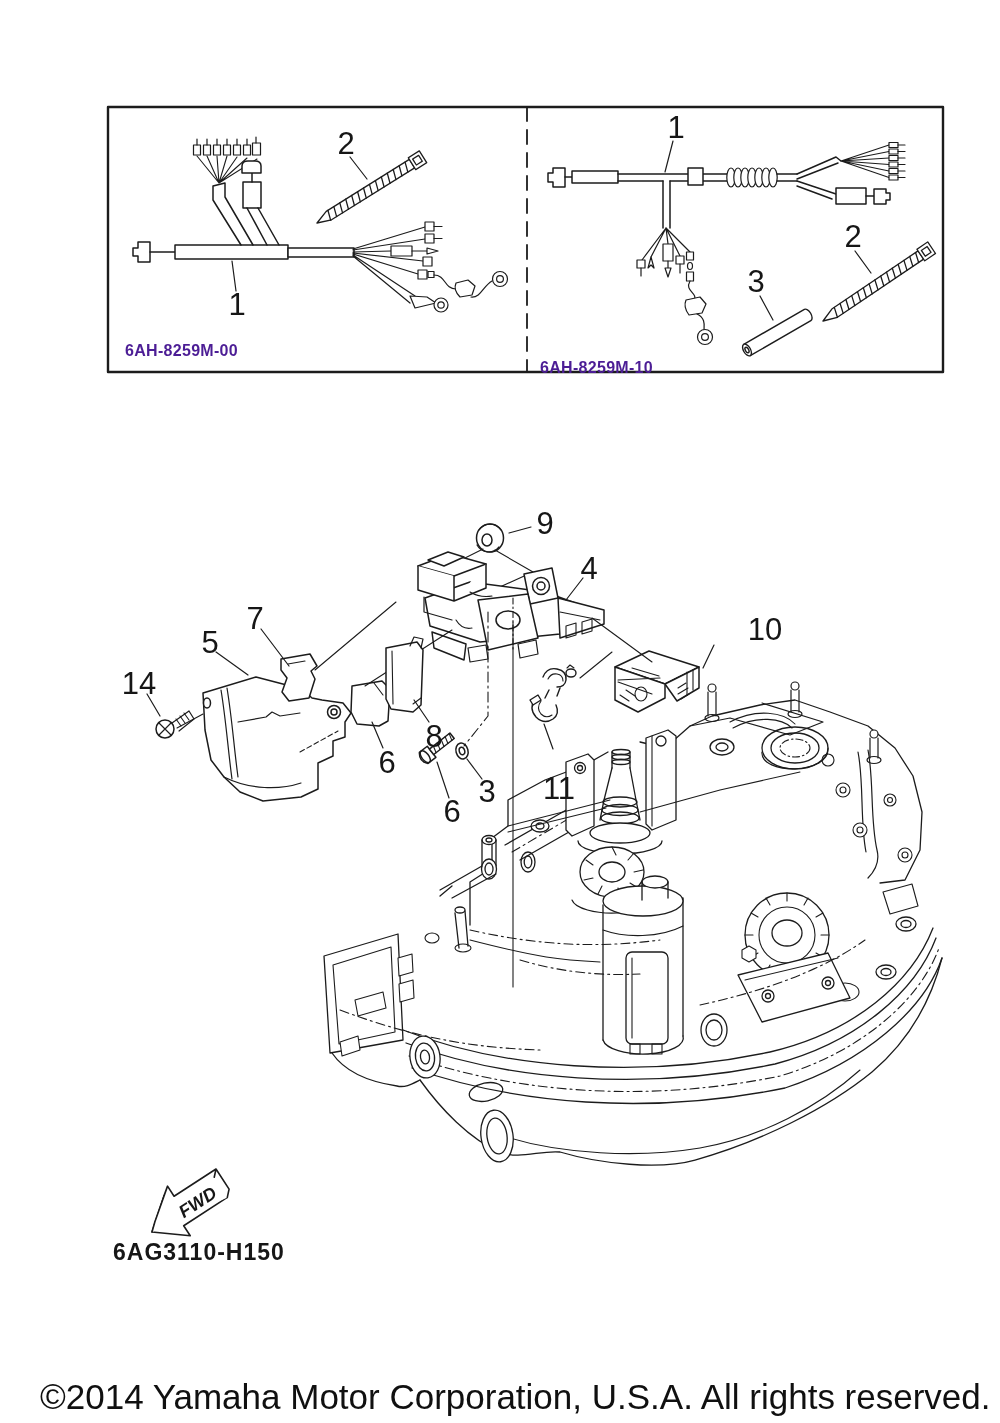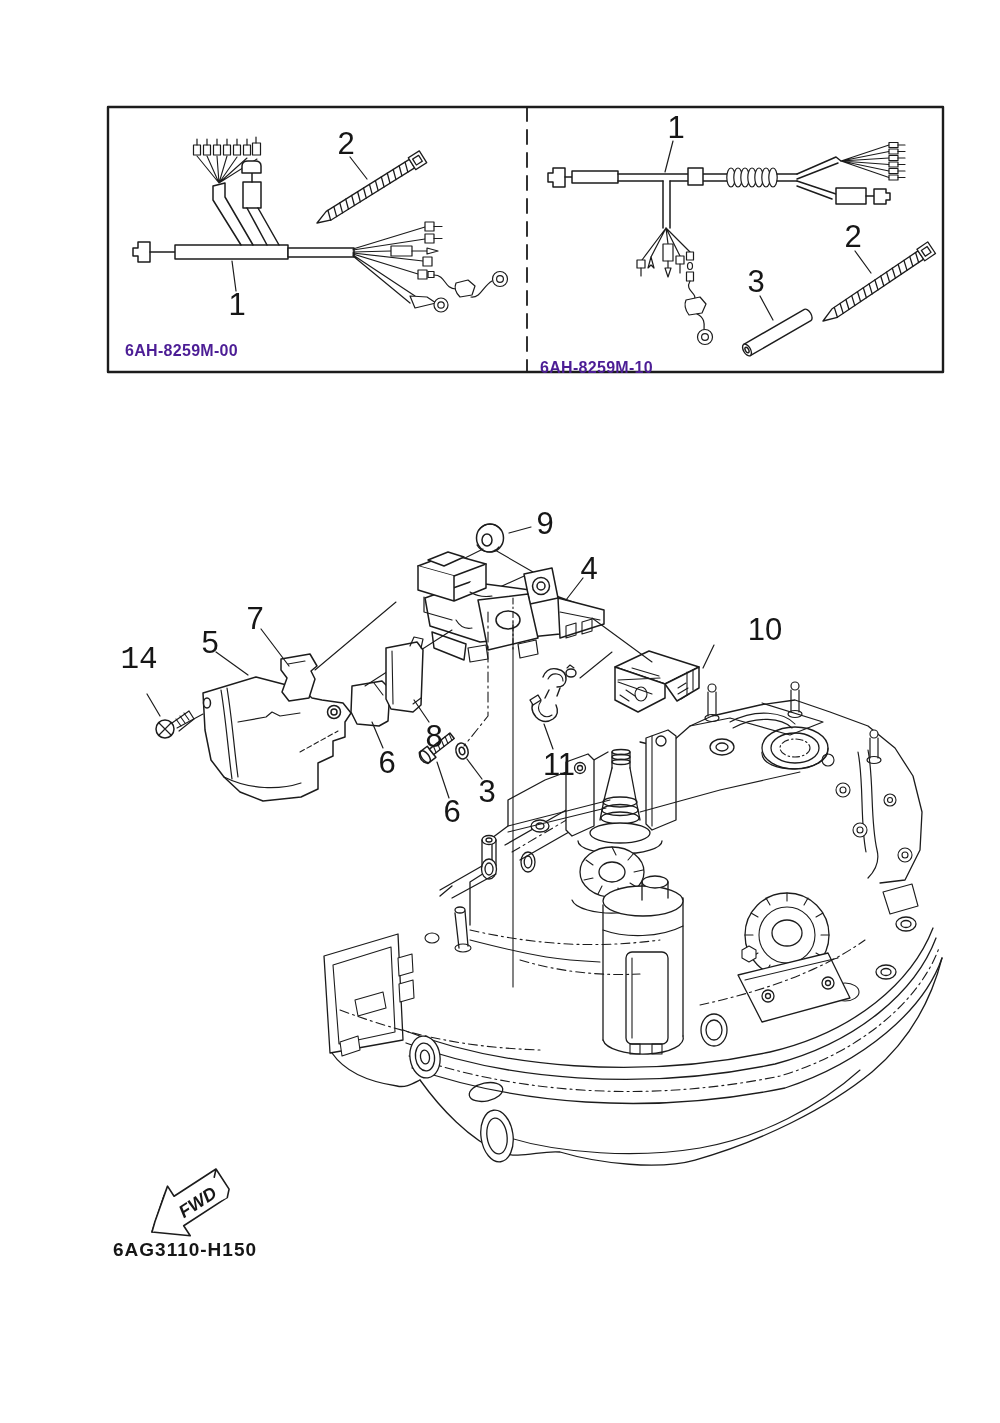--- a/index.html
+++ b/index.html
@@ -1,21 +1,21 @@
 <!DOCTYPE html>
 <html><head>
 <meta charset="utf-8">
 <style>
   html,body{margin:0;padding:0;background:#e8e8e8;}
   .page{position:relative;width:1000px;height:1423px;background:#fff;margin:0 auto;
         overflow:hidden;font-family:"Liberation Sans",sans-serif;color:#161616;}
   svg.art{position:absolute;left:0;top:0;}
   .co{position:absolute;transform:translate(-50%,-50%);font-size:31px;line-height:1;color:#161616;}
   .code{position:absolute;font-weight:700;font-size:16px;letter-spacing:.3px;color:#4c1d95;}
-  .diagcode{position:absolute;left:113px;top:1239px;font-weight:700;font-size:19px;letter-spacing:1px;color:#161616;}
+  .diagcode{position:absolute;left:113px;top:1239px;font-weight:700;font-size:23px;letter-spacing:1px;color:#161616;}
   .copyright{position:absolute;left:40px;top:1377px;font-size:35px;color:#101010;white-space:nowrap;}
 </style>
 </head>
 <body>
 
 <div class="page">
 
 <svg class="art" width="1000" height="1423" viewBox="0 0 1000 1423" stroke="#1c1c1c" fill="none" stroke-width="1.5" stroke-linecap="round" stroke-linejoin="round">
 
   <g>
@@ -445,20 +445,21 @@
 <div class="co" style="left:853px;top:236px;">2</div>
 <div class="co" style="left:756px;top:281px;">3</div>
 
 <div class="co" style="left:589px;top:568px;">4</div>
 <div class="co" style="left:210px;top:642px;">5</div>
 <div class="co" style="left:387px;top:762px;">6</div>
 <div class="co" style="left:255px;top:618px;">7</div>
 <div class="co" style="left:434px;top:736px;">8</div>
 <div class="co" style="left:545px;top:523px;">9</div>
 <div class="co" style="left:718px;top:629px;margin-left:47px;">10</div>
-<div class="co" style="left:559px;top:764px;">11</div>
+<div class="co" style="left:559px;top:788px;">11</div>
 <div class="co" style="left:452px;top:811px;">6</div>
 <div class="co" style="left:487px;top:791px;">3</div>
-<div class="co" style="left:139px;top:659px;font-family:Liberation Mono, monospace;">14</div>
+<div class="co" style="left:139px;top:683px;">14</div>
 
 <div class="diagcode">6AG3110-H150</div>
+<div class="copyright">©2014 Yamaha Motor Corporation, U.S.A. All rights reserved.</div>
 
 </div>
 
 </body></html>

